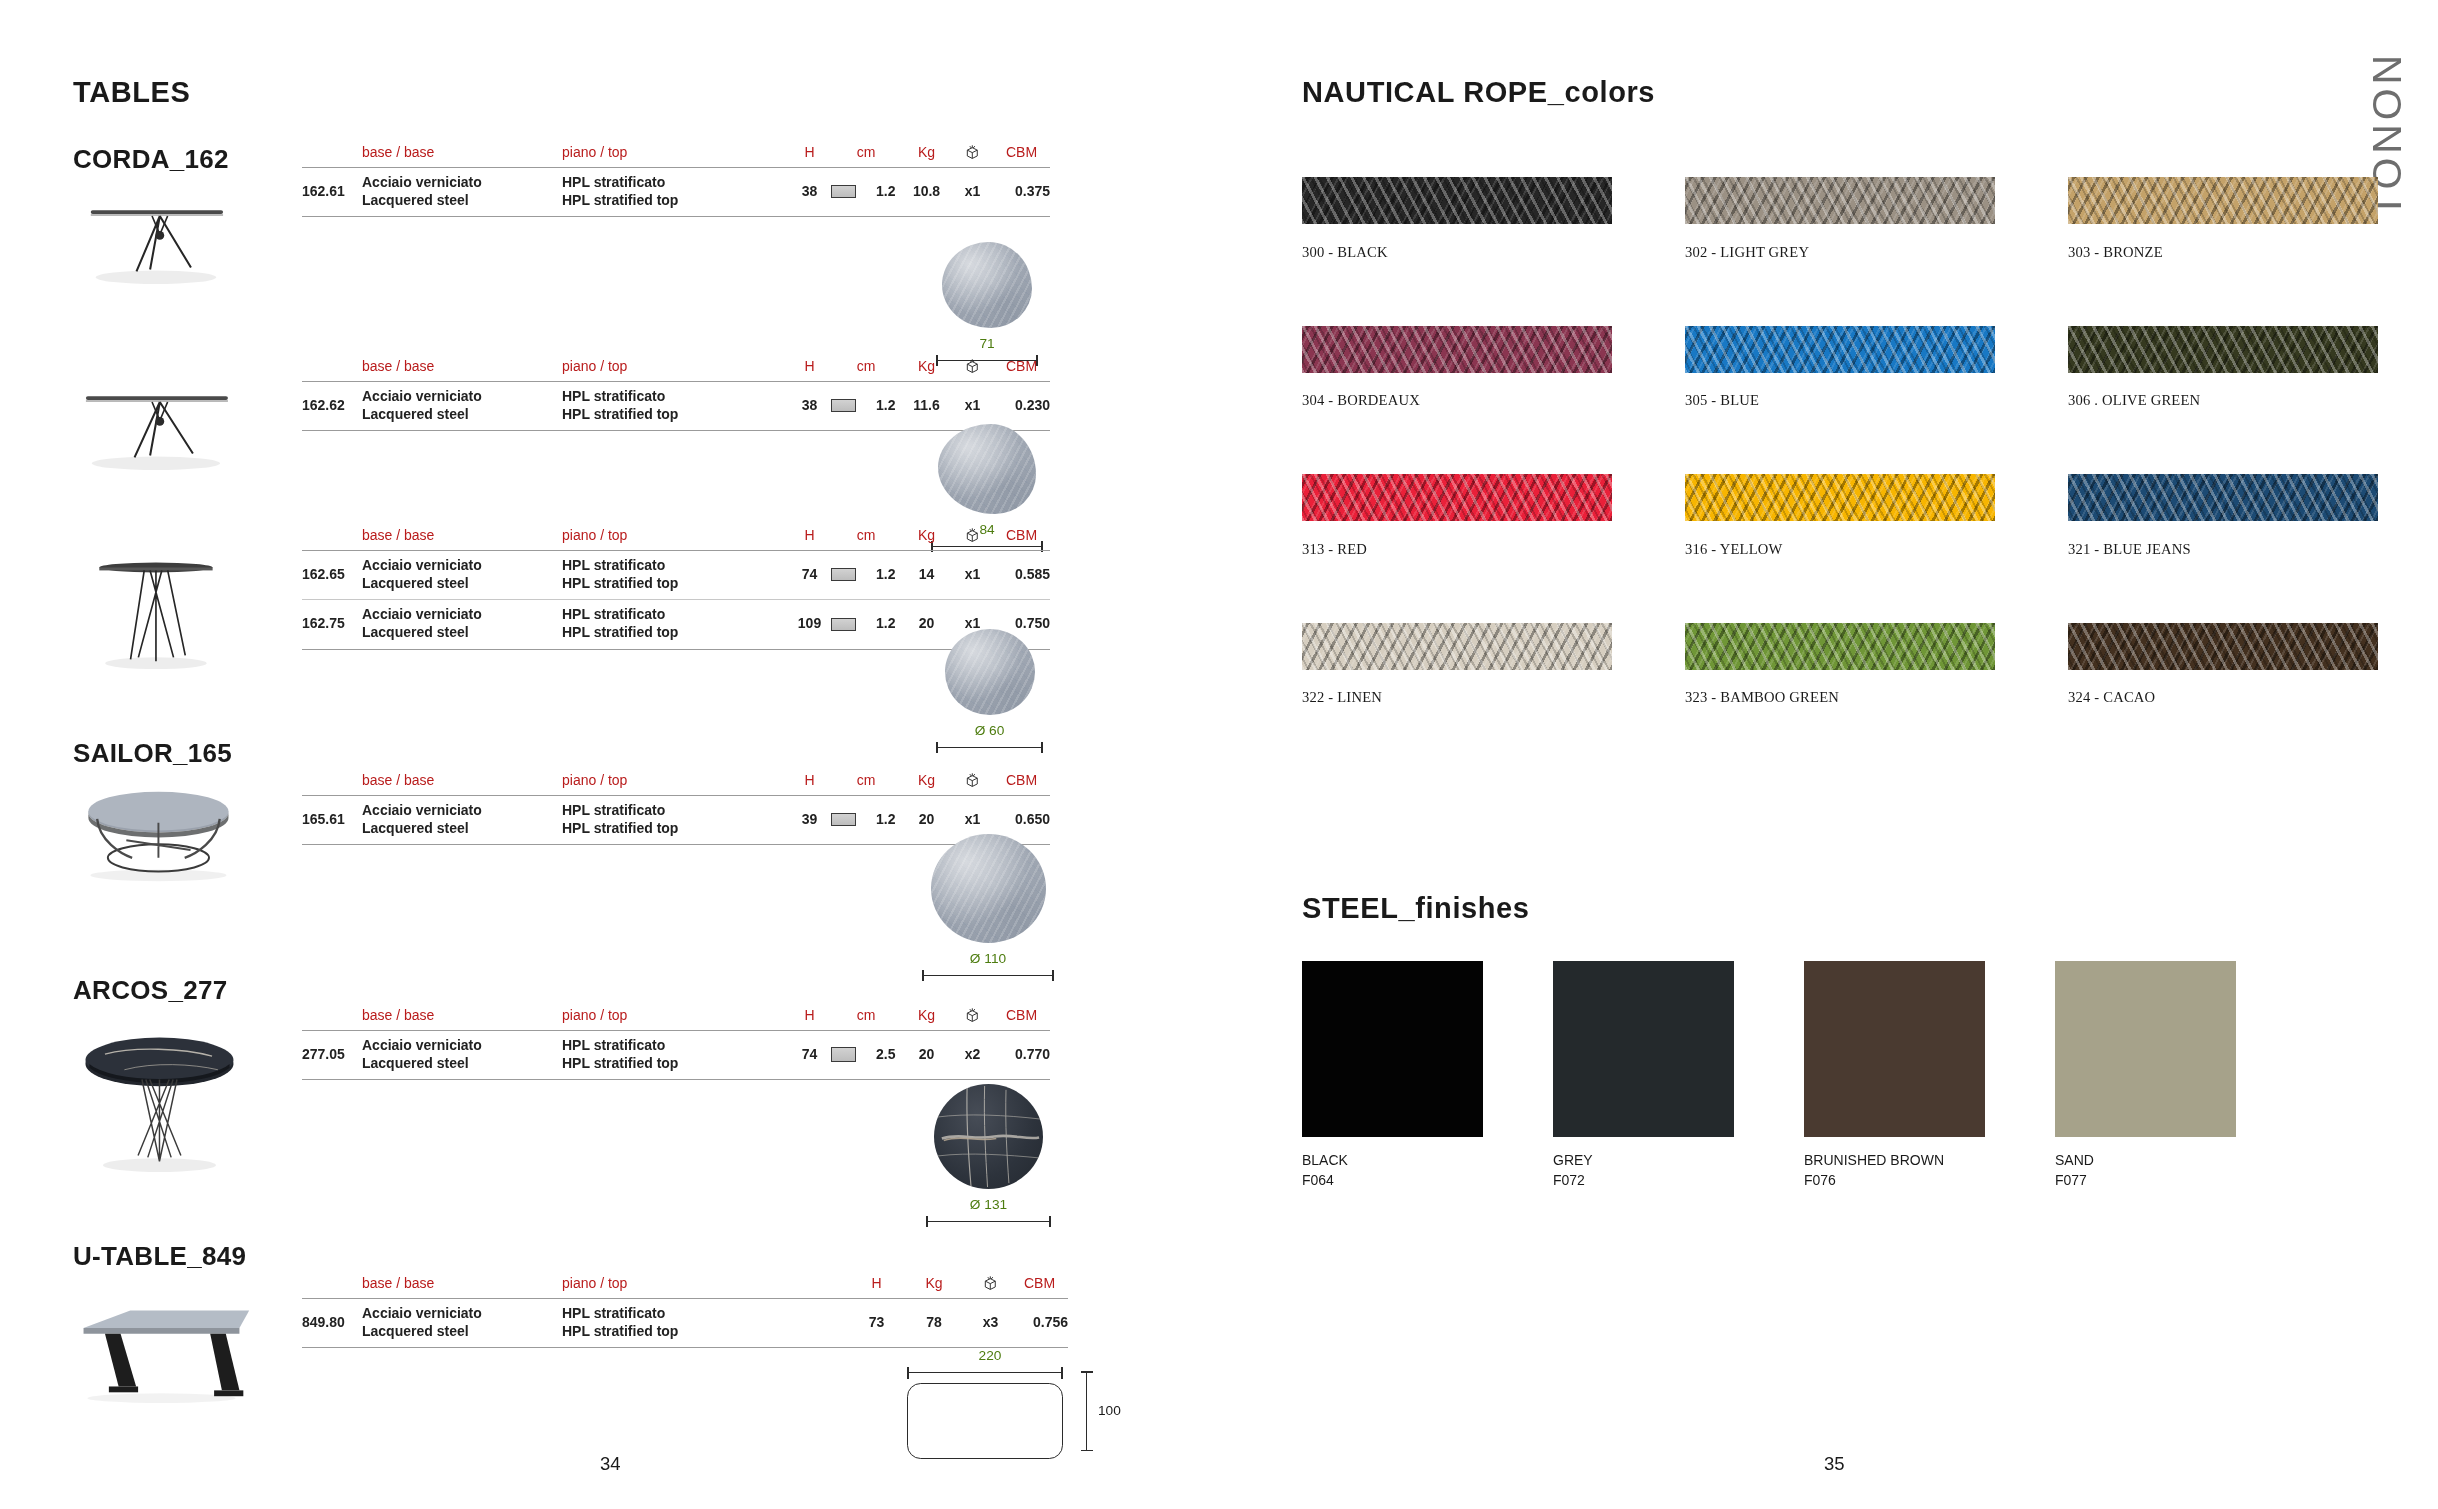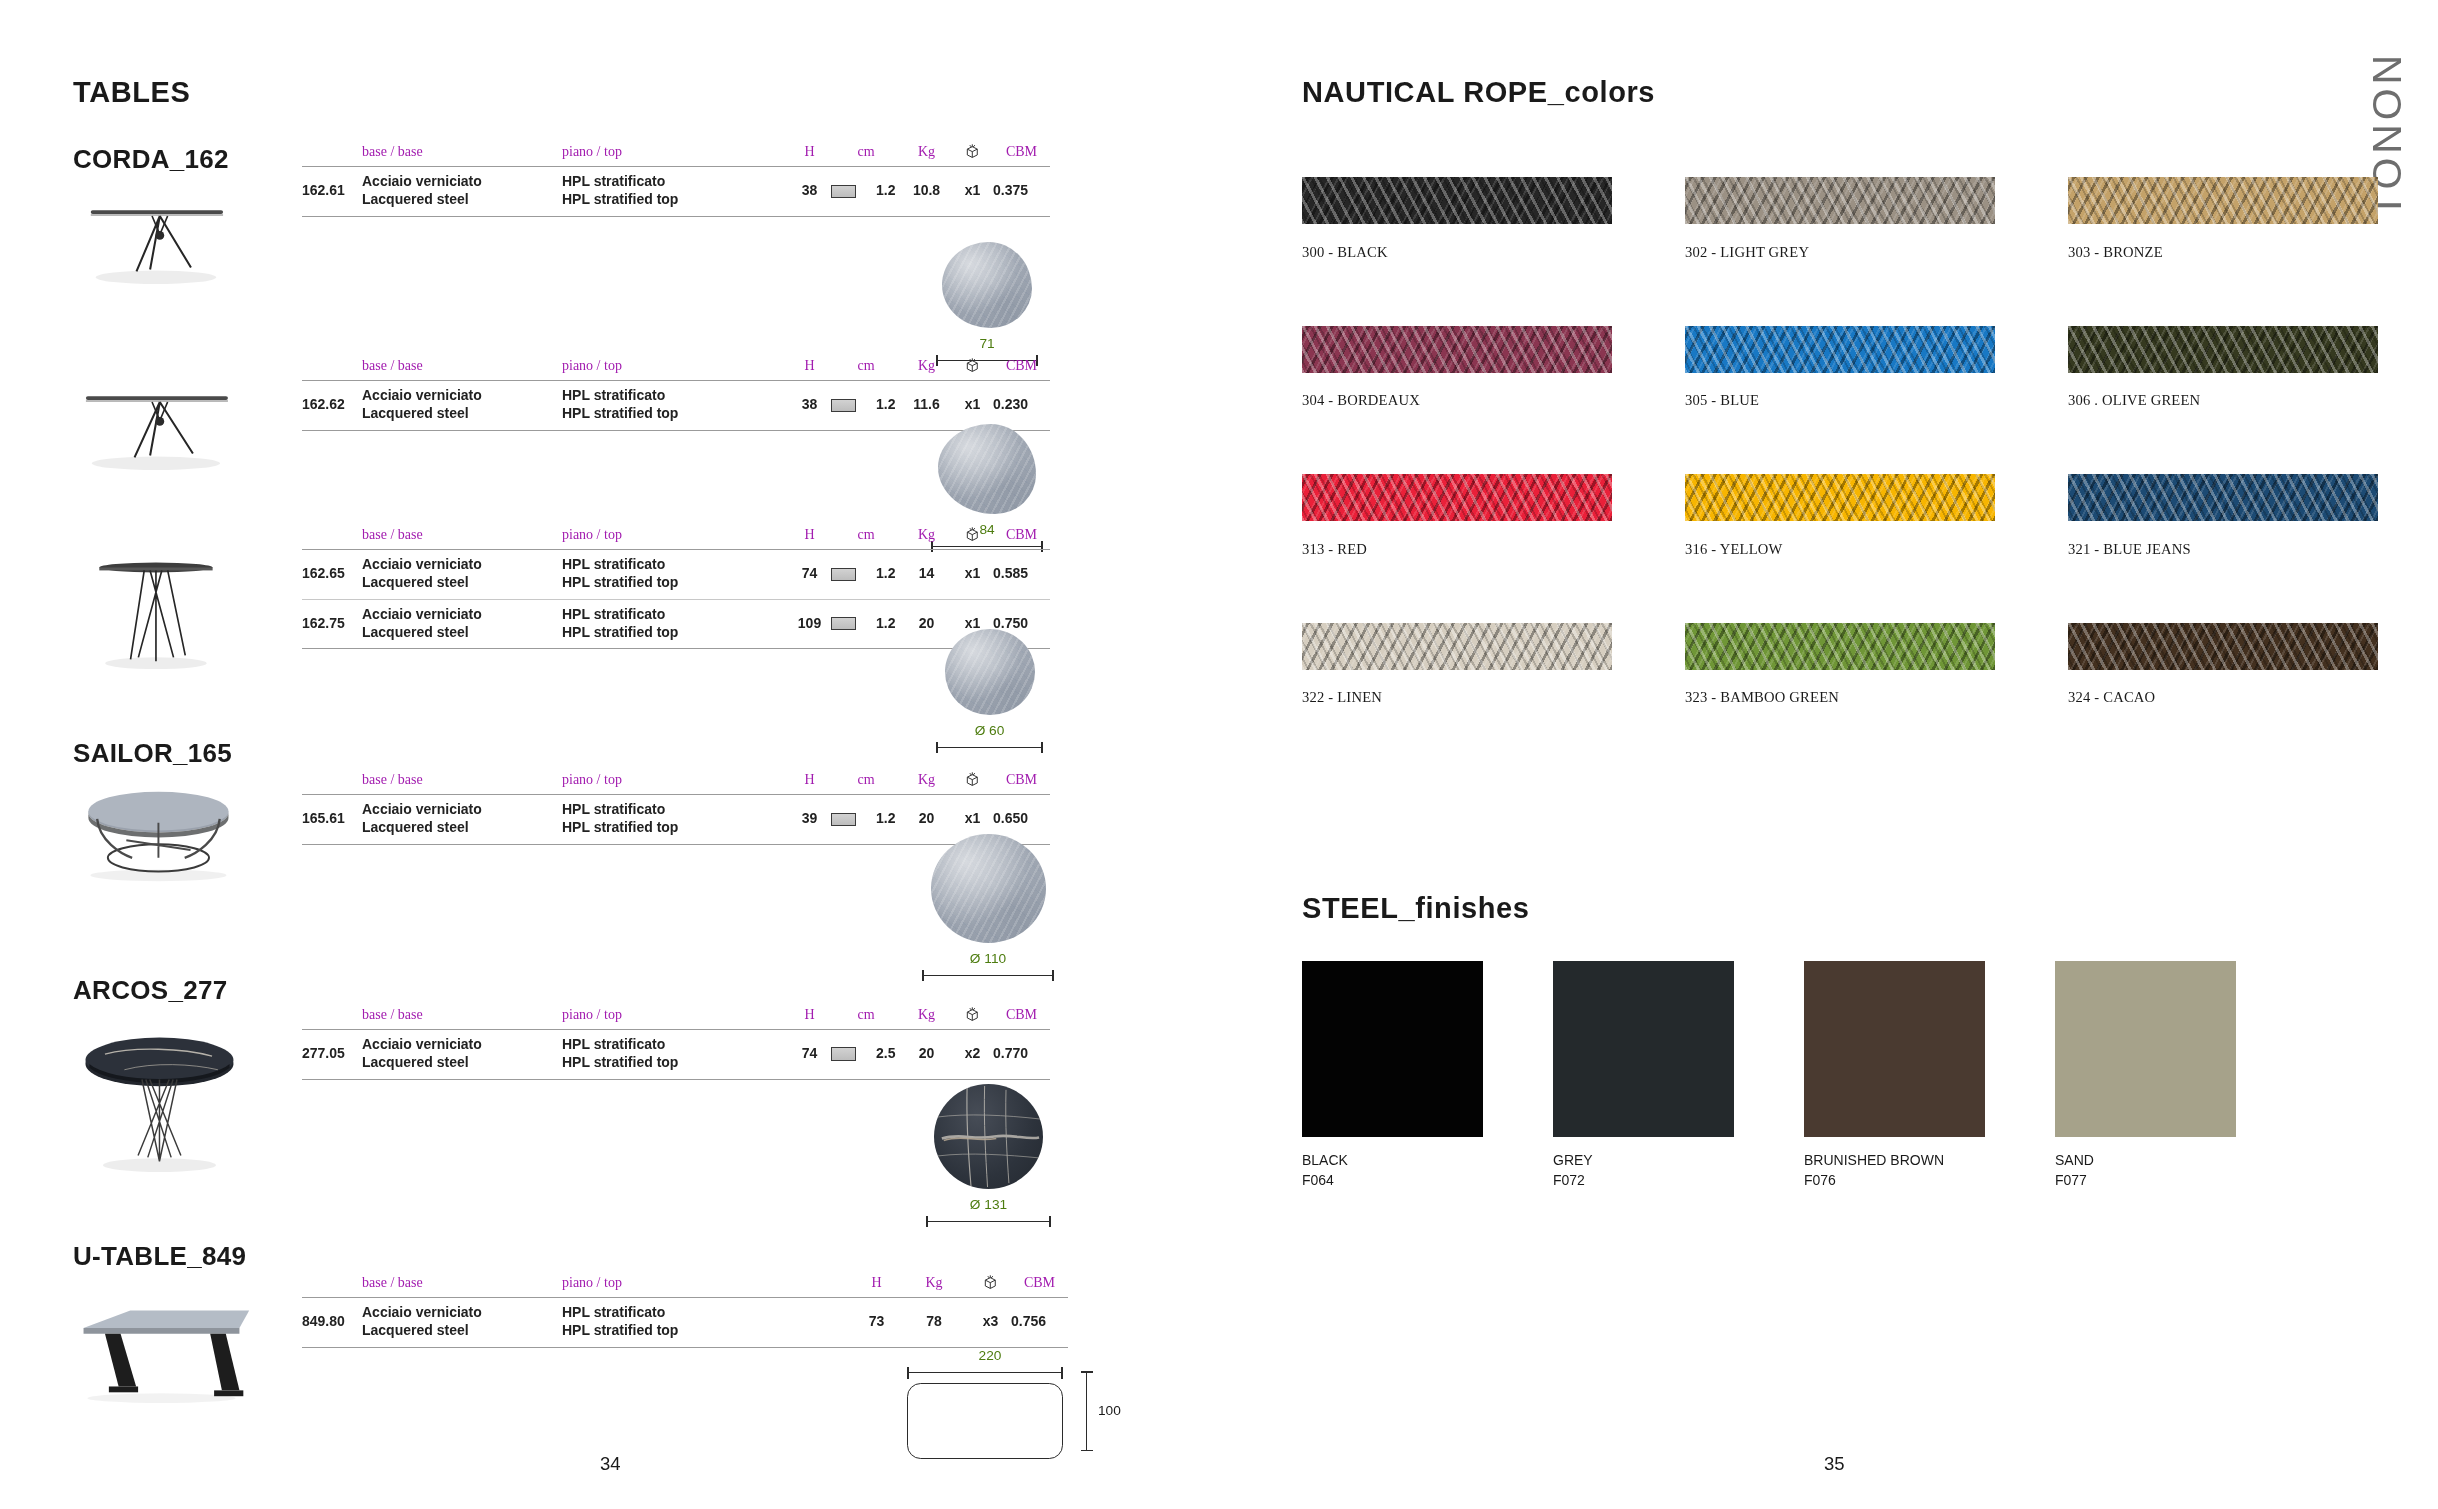--- a/index.html
+++ b/index.html
@@ -34,40 +34,39 @@
     position: absolute;
     border-collapse: collapse;
     font-size: 14px;
     color: #222;
   }
   .spec-table th {
     font-weight: normal;
     text-align: left;
     padding: 0 0 6.8px 0;
     font-size: 14px;
-    color: #a21caf;
+    color: #b91c1c;
     vertical-align: bottom;
-    font-family: Liberation Serif, serif;
   }
   .spec-table thead tr { border-bottom: 1px solid #9b9b9b; }
   .spec-table tbody tr { border-bottom: 1px solid #c8c8c8; font-weight: bold; }
   .spec-table tbody tr:last-child { border-bottom: 1px solid #9b9b9b; }
   .spec-table td {
     padding: 5.9px 0 6.8px 0;
     vertical-align: middle;
     line-height: 1.28;
   }
   .c-code  { width: 60px; }
   .c-base  { width: 200px; }
   .c-top   { width: 226px; }
   .c-h     { width: 43px;  text-align: center; }
   .c-cm    { width: 70px;  text-align: left; }
   .c-kg    { width: 51px;  text-align: center; }
   .c-pack  { width: 41px;  text-align: center; }
-  .c-cbm   { width: 57px;  text-align: left; }
+  .c-cbm   { width: 57px;  text-align: right; }
   .th-center { text-align: center !important; }
 
   .thick-cell { display: flex; align-items: center; gap: 20px; }
   .thick-swatch {
     width: 25px; height: 12.7px;
     background: linear-gradient(#d2d2d2,#bdbdbd);
     border: 1.4px solid #3a3a3a;
     display: inline-block; flex: none;
   }
 

